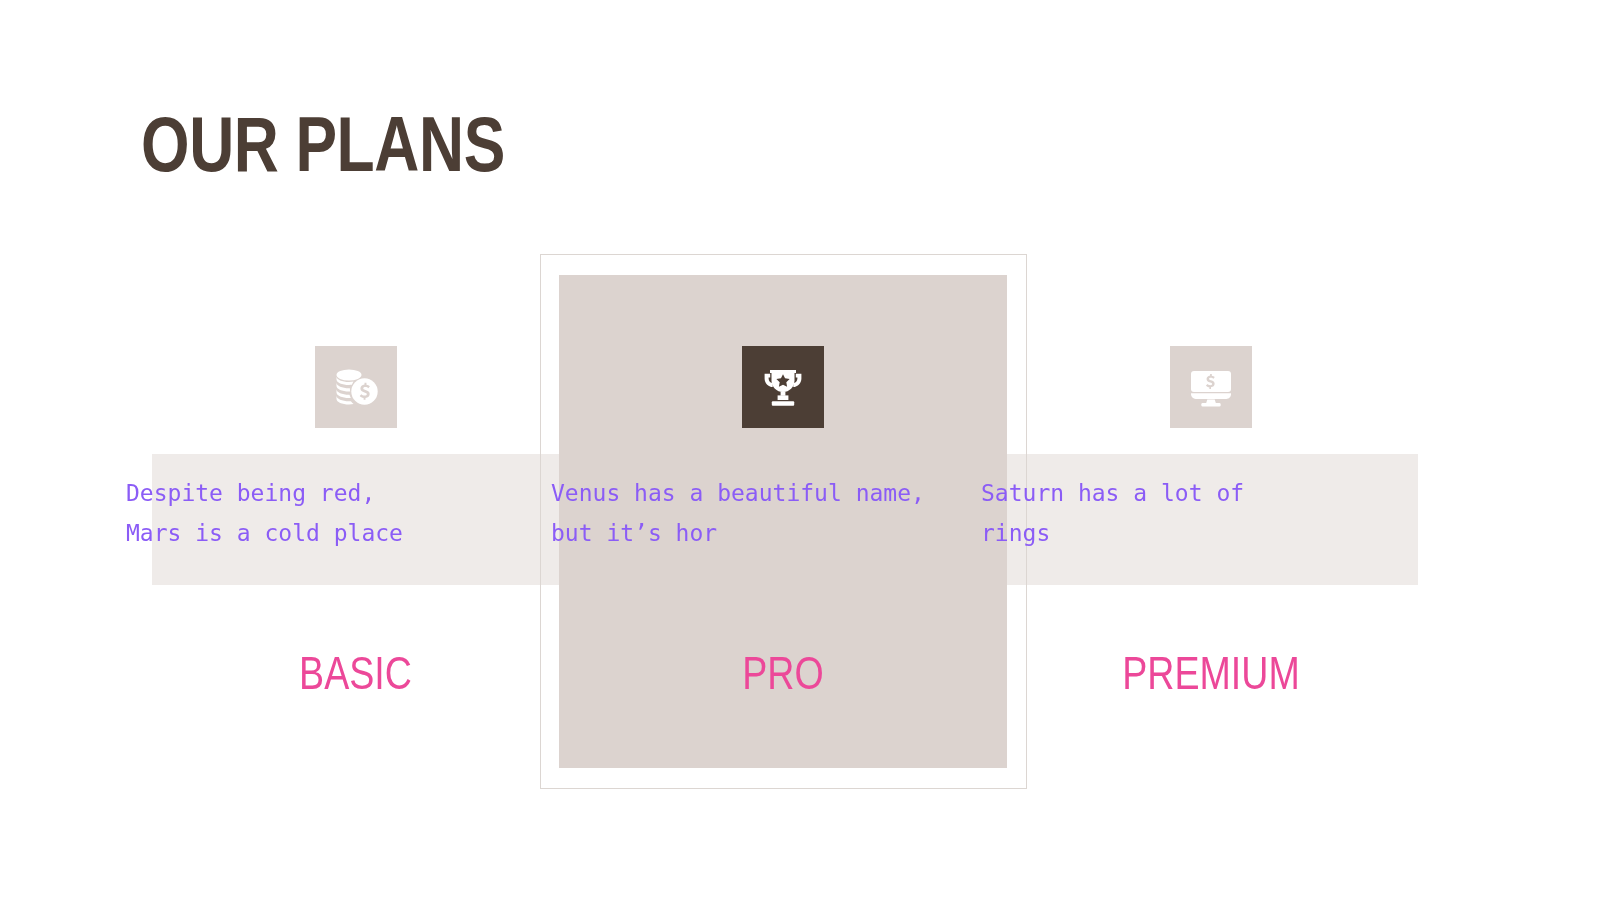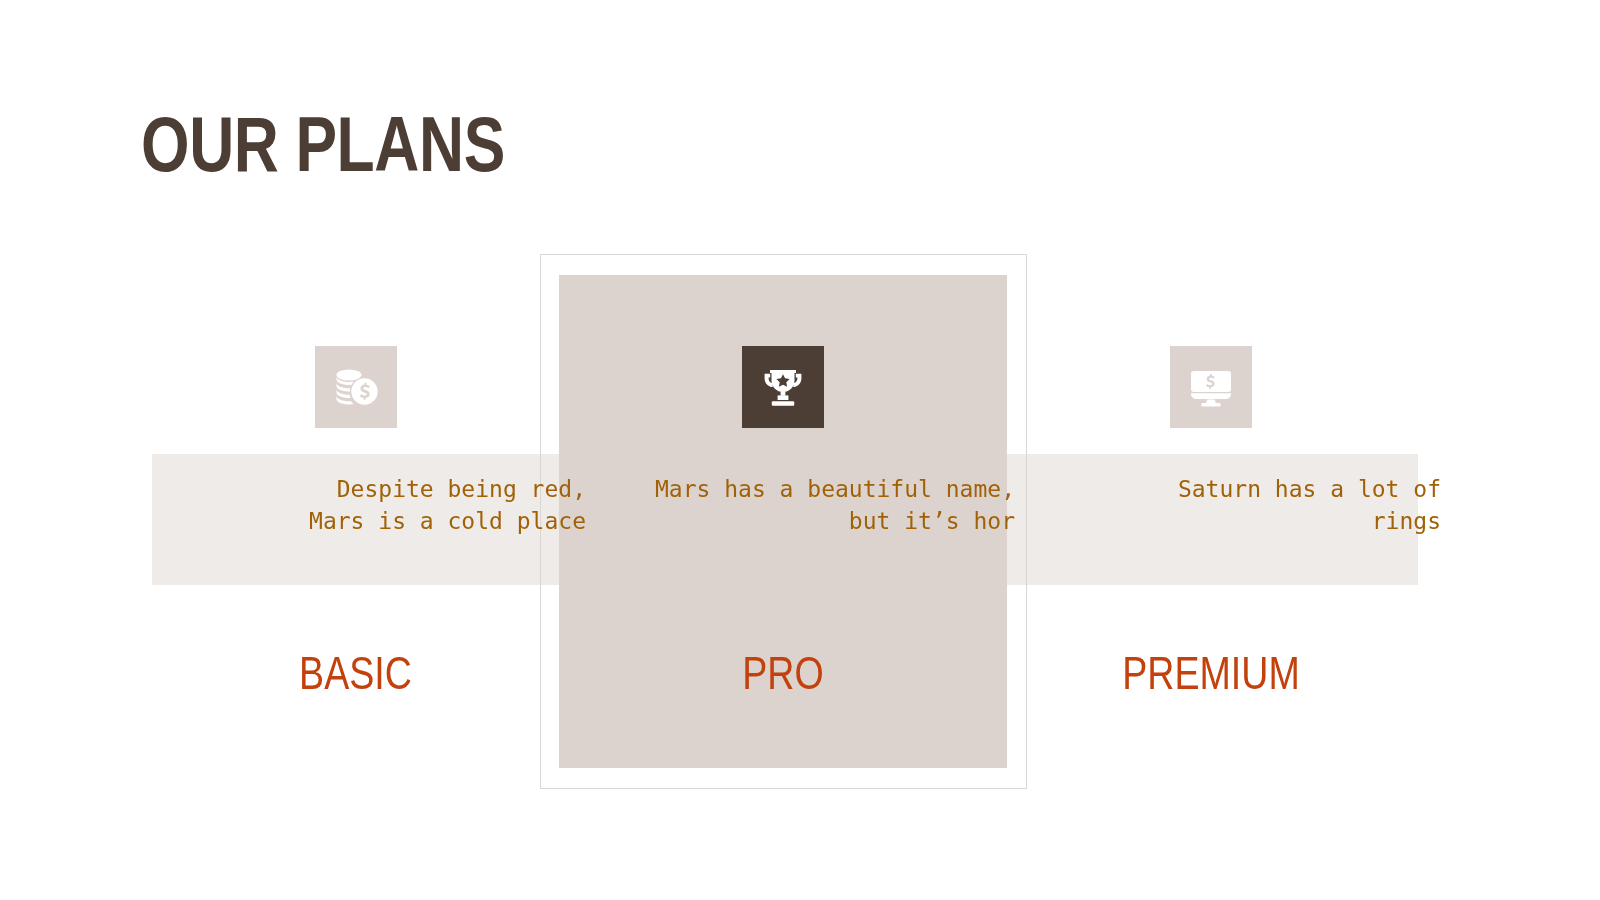--- a/index.html
+++ b/index.html
@@ -92,43 +92,43 @@
   .icon-tile.muted   { background: #DCD3CF; }
   .icon-tile.accent  { background: #4C3E35; }
   .icon-tile svg { display: block; }
 
   
   .desc {
     position: absolute;
     top: 473px;
     left: -230px;
     width: 460px;
-    text-align: right;
+    text-align: left;
     font-family: "DejaVu Sans Mono", "Liberation Mono", monospace;
     font-size: 23px;
-    line-height: 32px;
-    color: #a16207;
+    line-height: 40px;
+    color: #8b5cf6;
     white-space: pre-line;
   }
   .col-pro .desc {
     left: -232px;
     width: 464px;
   }
 
   
   .plan-name {
     position: absolute;
     top: 645px;
     left: -200px;
     width: 400px;
     text-align: center;
     font-family: "Liberation Sans Narrow", "Liberation Sans", sans-serif;
     font-size: 47px;
     line-height: 56px;
-    color: #c2410c;
+    color: #ec4899;
     font-weight: normal;
     white-space: nowrap;
   }
   .plan-name.strong { font-weight: normal; }
   .plan-name > span {
     display: inline-block;
     transform: scaleX(0.80);
   }
 </style>
 </head>
@@ -166,21 +166,21 @@
         <path d="M13 9h26v3H13z" fill="#ffffff"></path>
         <path d="M14.5 12h23v7.5c0 6.4-5.2 11.6-11.5 11.6S14.5 25.9 14.5 19.5z" fill="#ffffff"></path>
         <path d="M13.2 12.8H7.6v4.6c0 4.6 3.6 8.4 8.1 8.7v-4.0c-2.3-.3-4.1-2.3-4.1-4.7v-0.9h1.6z" fill="#ffffff"></path>
         <path d="M38.8 12.8h5.6v4.6c0 4.6-3.6 8.4-8.1 8.7v-4.0c2.3-.3 4.1-2.3 4.1-4.7v-0.9h-1.6z" fill="#ffffff"></path>
         <path d="M23.6 30.5h4.8v4.2h-4.8z" fill="#ffffff"></path>
         <path d="M20.6 34.4h10.8v4.6H20.6z" fill="#ffffff"></path>
         <rect x="14.8" y="40.2" width="22.4" height="4.6" rx="1" fill="#ffffff"></rect>
         <path d="M26 13.2l2.05 4.15 4.58.67-3.31 3.23.78 4.56L26 23.66l-4.1 2.15.78-4.56-3.31-3.23 4.58-.67z" fill="#4C3E35"></path>
       </svg>
     </div>
-    <div class="desc">Mars has a beautiful name,
+    <div class="desc">Venus has a beautiful name,
 but it’s hor</div>
     <div class="plan-name strong"><span>PRO</span></div>
   </div>
 
   <div class="col col-premium">
     <div class="icon-tile muted">
       <svg width="52" height="52" viewBox="0 0 52 52" aria-hidden="true">
         <rect x="6" y="10" width="40" height="21" rx="3" fill="#ffffff"></rect>
         <path d="M6 32.2h40v1.1c0 2.6-2.1 4.7-4.7 4.7H10.7A4.7 4.7 0 0 1 6 33.3z" fill="#ffffff"></path>
         <path d="M22.3 38.5h7.4l1.3 4.0h-10z" fill="#ffffff"></path>

